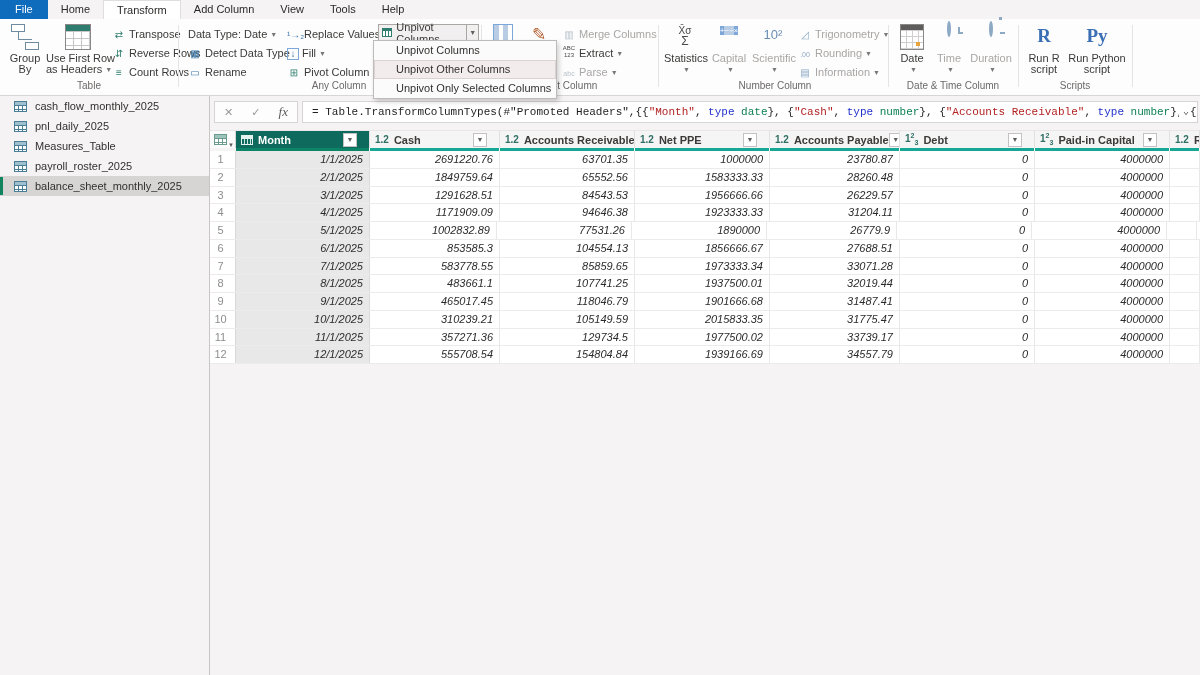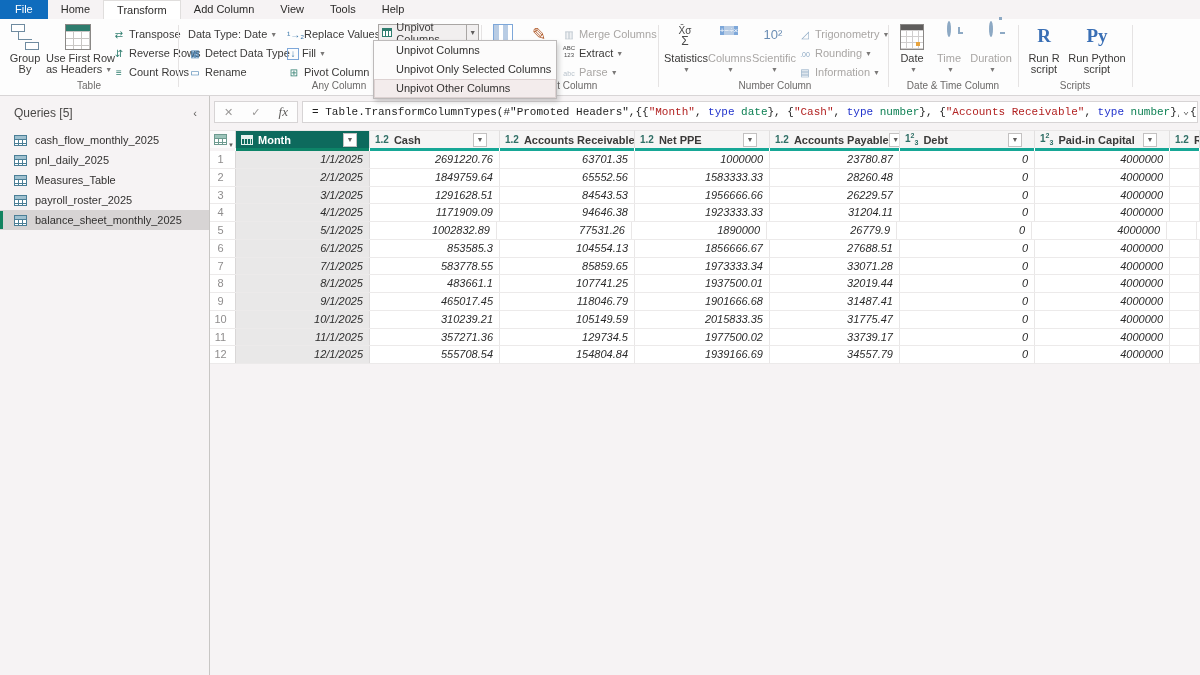--- a/index.html
+++ b/index.html
@@ -181,21 +181,21 @@
   <div class="rlabel" style="left:481px;width:177px">Text Column</div>
   <div class="rdiv" style="left:658px"></div>
 
   <div class="bigbtn" style="left:664px;width:42px">
     <span class="bb-icon stat-ico">X̄σ<br><span class="sg">Σ</span></span>
     <span class="bb-line">Statistics</span>
     <span class="bb-line caret">▼</span>
   </div>
   <div class="bigbtn dis" style="left:708px;width:42px">
     <span class="bb-icon std-ico"><span>+</span><span>−</span><span>÷</span><span>×</span></span>
-    <span class="bb-line">Columns</span>
+    <span class="bb-line">Capital</span>
     <span class="bb-line caret">▼</span>
   </div>
   <div class="bigbtn dis" style="left:752px;width:42px">
     <span class="bb-icon sci-ico">10²</span>
     <span class="bb-line">Scientific</span>
     <span class="bb-line caret">▼</span>
   </div>
   <div class="smallbtn dis" style="left:798px;top:7px"><span class="s-ico" style="color:#8da9c4">◿</span><span>Trigonometry</span><span class="caret">▼</span></div>
   <div class="smallbtn dis" style="left:798px;top:26px"><span class="s-ico" style="font-size:7px;color:#8da9c4">.00</span><span>Rounding</span><span class="caret">▼</span></div>
   <div class="smallbtn dis" style="left:798px;top:45px"><span class="s-ico" style="color:#8da9c4">▤</span><span>Information</span><span class="caret">▼</span></div>
@@ -229,41 +229,37 @@
     <span class="bb-icon rpy">Py</span>
     <span class="bb-line">Run Python</span>
     <span class="bb-line">script</span>
   </div>
   <div class="rlabel" style="left:1020px;width:110px">Scripts</div>
   <div class="rdiv" style="left:1132px"></div>
 </div>
 
 <div class="menu" id="unpivot-menu">
     <div class="menu-item">Unpivot Columns</div>
+    <div class="menu-item hl">Unpivot Other Columns</div>
     <div class="menu-item">Unpivot Only Selected Columns</div>
-    <div class="menu-item hl">Unpivot Other Columns</div>
   </div>
 
 <div class="fbar">
   <div class="fbtns">
     <span>✕</span>
     <span>✓</span>
     <span class="fx">fx</span>
   </div>
   <div class="ffield">
     <span id="formula-text"><span class="tk-p">= Table.TransformColumnTypes(#"Promoted Headers",{{</span><span class="tk-s">"Month"</span><span class="tk-p">, </span><span class="tk-k">type</span><span class="tk-t"> date</span><span class="tk-p">}, {</span><span class="tk-s">"Cash"</span><span class="tk-p">, </span><span class="tk-k">type</span><span class="tk-t"> number</span><span class="tk-p">}, {</span><span class="tk-s">"Accounts Receivable"</span><span class="tk-p">, </span><span class="tk-k">type</span><span class="tk-t"> number</span><span class="tk-p">}, {</span><span class="tk-s">"Net PPE"</span></span>
     <span class="chev">⌄</span>
   </div>
 </div>
 
 <div class="sidebar">
-  <div class="sb-head">
-    <span>Queries [5]</span>
-    <span class="coll">‹</span>
-  </div>
   <div id="query-list">
       <div class="q-item">
         <span class="tbl-ico"></span>
         <span>cash_flow_monthly_2025</span>
       </div>
       <div class="q-item">
         <span class="tbl-ico"></span>
         <span>pnl_daily_2025</span>
       </div>
       <div class="q-item">

